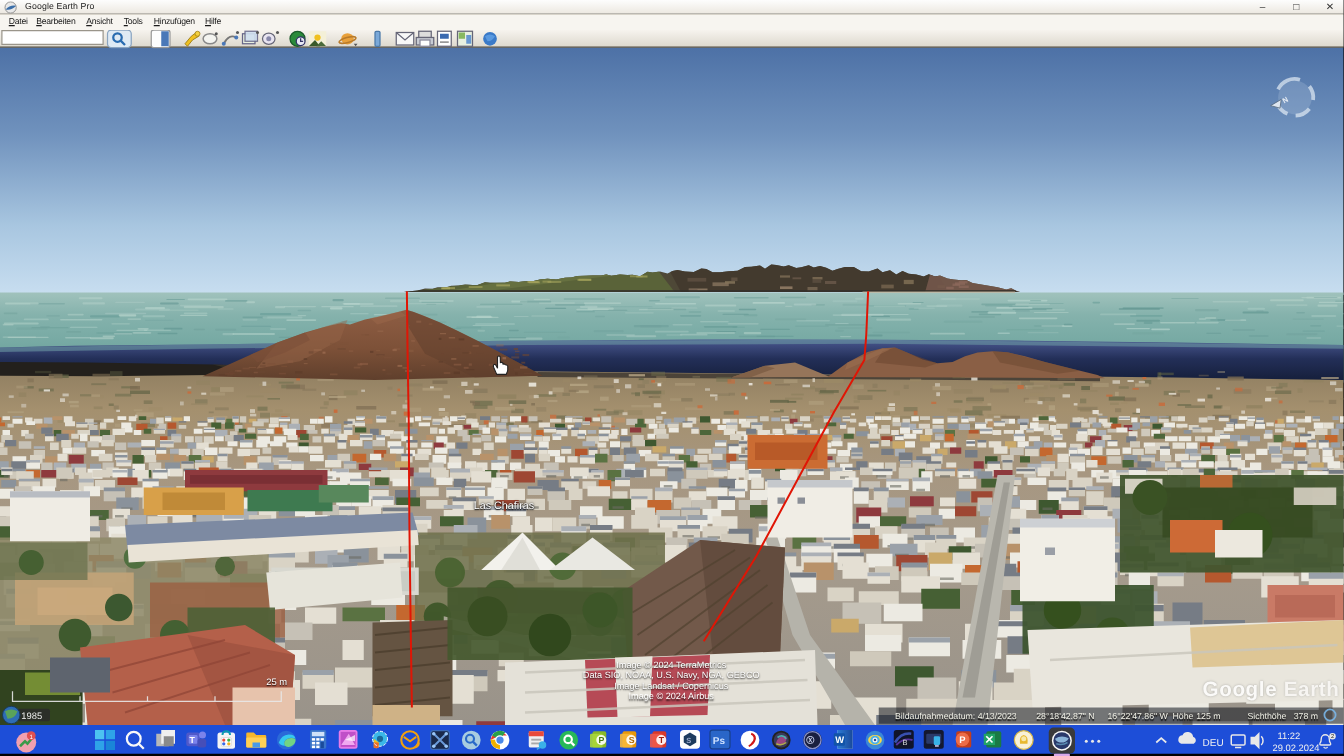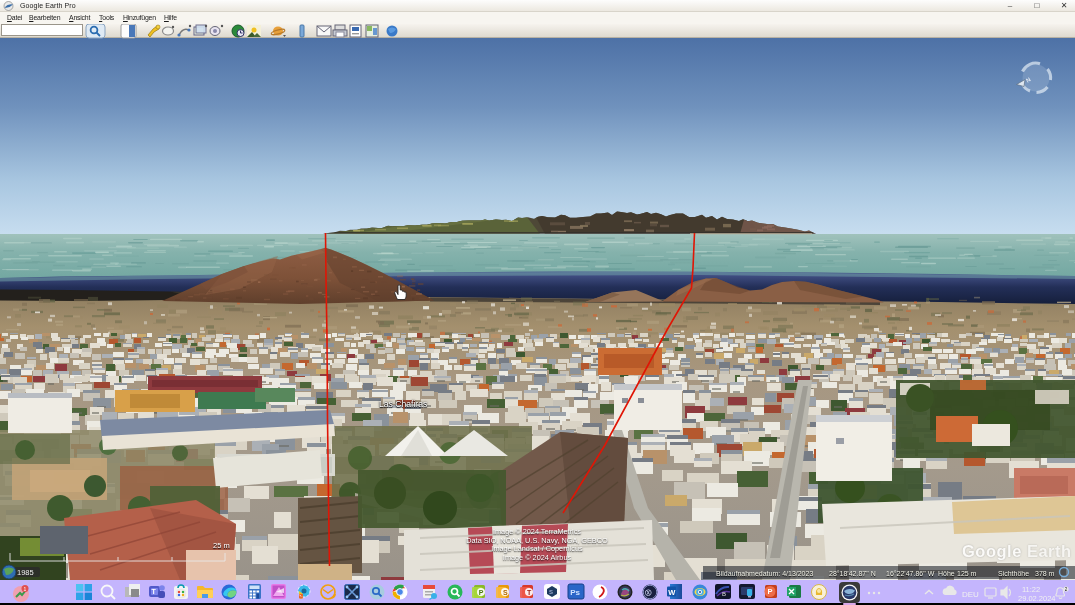--- a/index.html
+++ b/index.html
@@ -4,21 +4,21 @@
 html,body{width:1075px;height:605px;overflow:hidden;font-family:"Liberation Sans",sans-serif;background:#000}
 #titlebar{height:12px;background:linear-gradient(#fdfdfd,#ece8e0);display:flex;align-items:center;font-size:7px;color:#222;border-bottom:1px solid #d8d4ca;position:relative}
 .ttext{margin-left:2px;letter-spacing:0.1px}
 .winbtns{position:absolute;right:6px;top:0;display:flex;gap:17px;color:#333;font-size:8px}
 .wb{width:10px;text-align:center;line-height:11px}
 #menubar{height:12px;background:#f7f5f0;font-size:6.9px;color:#1a1a1a;position:relative}
 #menubar span{position:absolute;top:1.5px;letter-spacing:-0.2px}
 #toolbar{height:14px;background:linear-gradient(#f6f3ee,#dedacf);position:relative;border-bottom:1px solid #b8b2a4}
 #searchbox{position:absolute;left:1px;top:0;width:82px;height:12px;border:1px solid #9a958a;background:#fff}
 #scene{display:block}
-#taskbar{height:23px;background:#c4b5fd}
+#taskbar{height:23px;background:#1d4ed8}
 </style></head><body>
 
 <div id="titlebar">
  <svg width="12" height="10" viewBox="0 0 12 10" style="margin:0 3px 0 3px">
   <circle cx="5.5" cy="5" r="4.5" fill="#e8e8e8" stroke="#777" stroke-width="0.6"></circle>
   <path d="M1.5,6.5 Q5,2.5 10,3.5 Q6,7.5 1.5,6.5Z" fill="#3a6ea8"></path>
  </svg>
  <span class="ttext">Google Earth Pro</span>
  <span class="winbtns">
    <span class="wb">–</span>

